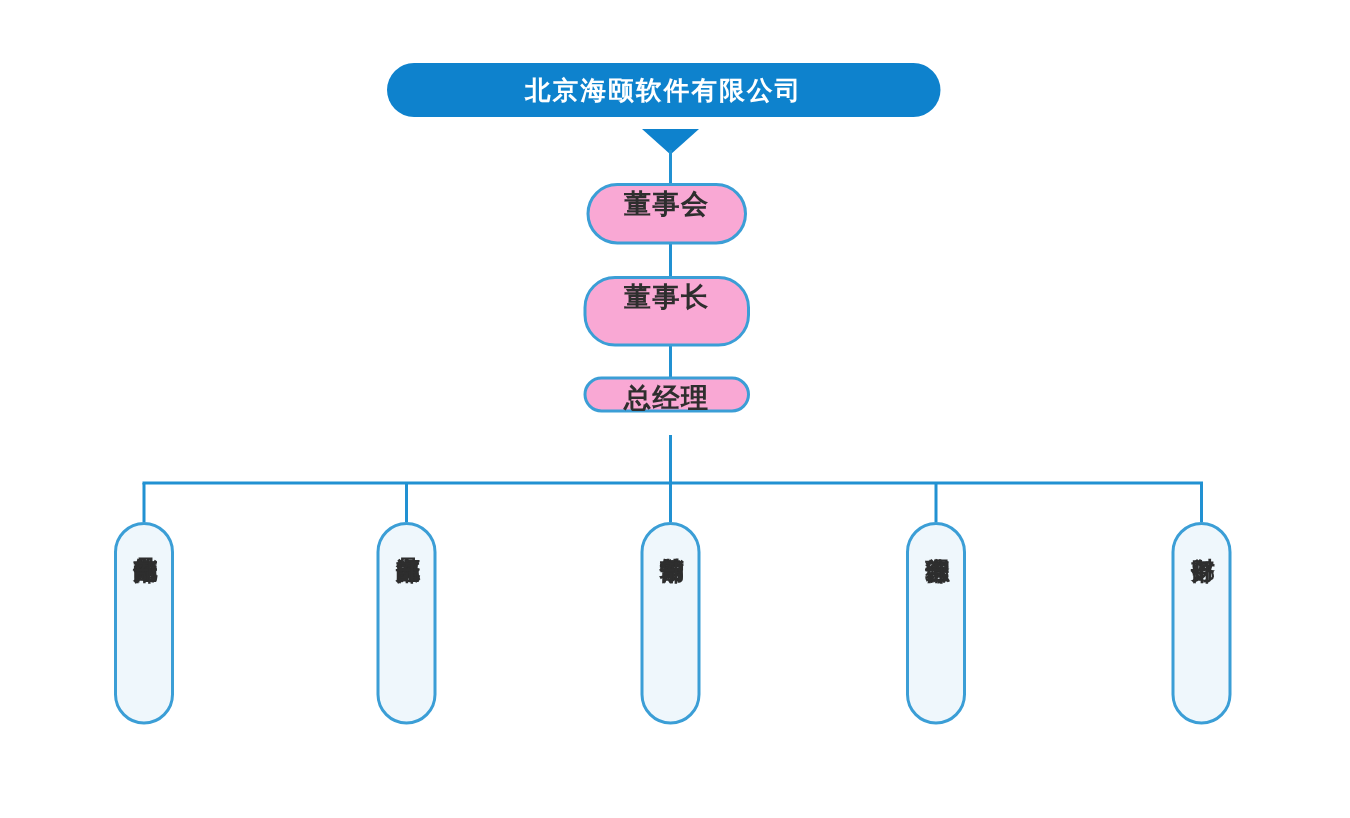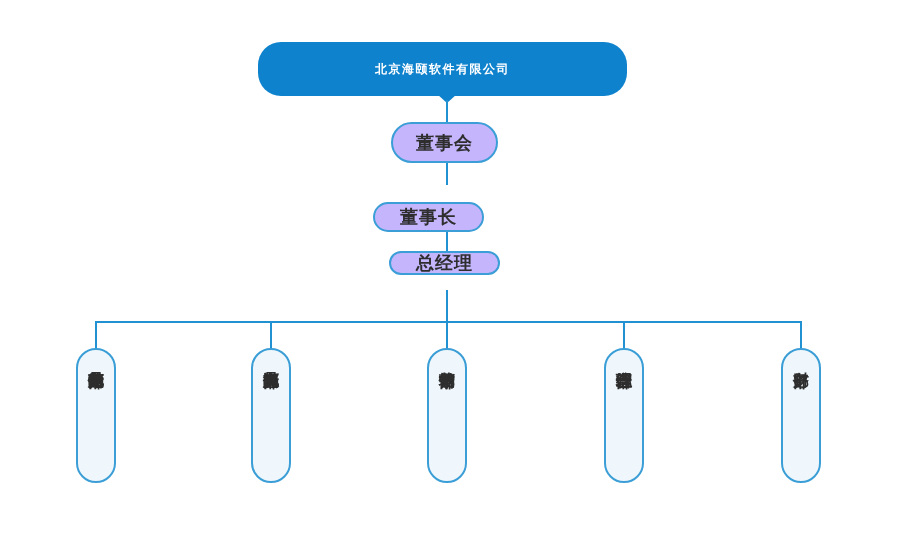--- a/index.html
+++ b/index.html
@@ -9,26 +9,26 @@
     height: 545px;
     background: #ffffff;
     overflow: hidden;
     font-family: "Liberation Sans", "DejaVu Sans", sans-serif;
   }
 
   
   .root-box {
     position: absolute;
     left: 258px; top: 42px;
-    width: 369px; height: 54px;
+    width: 369px; height: 36px;
     background: #0e82cd;
     border-radius: 23px;
     display: flex; align-items: center; justify-content: center;
     color: #ffffff;
-    font-size: 12px; font-weight: bold; letter-spacing: 1.5px;
+    font-size: 17px; font-weight: bold; letter-spacing: 1.5px;
   }
   .root-tail {
     position: absolute;
     left: 428px; top: 86px;
     width: 0; height: 0;
     border-left: 19px solid transparent;
     border-right: 19px solid transparent;
     border-top: 17px solid #0e82cd;
   }
 
@@ -44,28 +44,28 @@
   .stub-1 { left: 95px;  top: 322px; height: 26px; }
   .stub-2 { left: 270px; top: 322px; height: 26px; }
   .stub-3 { left: 446px; top: 322px; height: 26px; }
   .stub-4 { left: 623px; top: 322px; height: 26px; }
   .stub-5 { left: 800px; top: 322px; height: 26px; }
 
   
   .pill {
     position: absolute;
     box-sizing: border-box;
-    background: #c4b5fd;
+    background: #f9a8d4;
     border: 2px solid #3b9ed6;
     border-radius: 21px;
-    display: flex; align-items: center; justify-content: center;
+    display: flex; align-items: flex-start; justify-content: center;
     font-size: 18px; font-weight: bold; color: #2e2e2e; letter-spacing: 1px;
   }
   .pill-board    { left: 391px; top: 122px; width: 107px; height: 41px; }
-  .pill-chairman { left: 373px; top: 184px; width: 111px; height: 30px; margin-top: 18px; }
+  .pill-chairman { left: 389px; top: 184px; width: 111px; height: 47px; }
   .pill-gm       { left: 389px; top: 251px; width: 111px; height: 24px; }
 
   
   .capsule {
     position: absolute;
     top: 348px;
     width: 40px; height: 135px;
     box-sizing: border-box;
     background: #eff7fc;
     border: 2px solid #3b9ed6;

